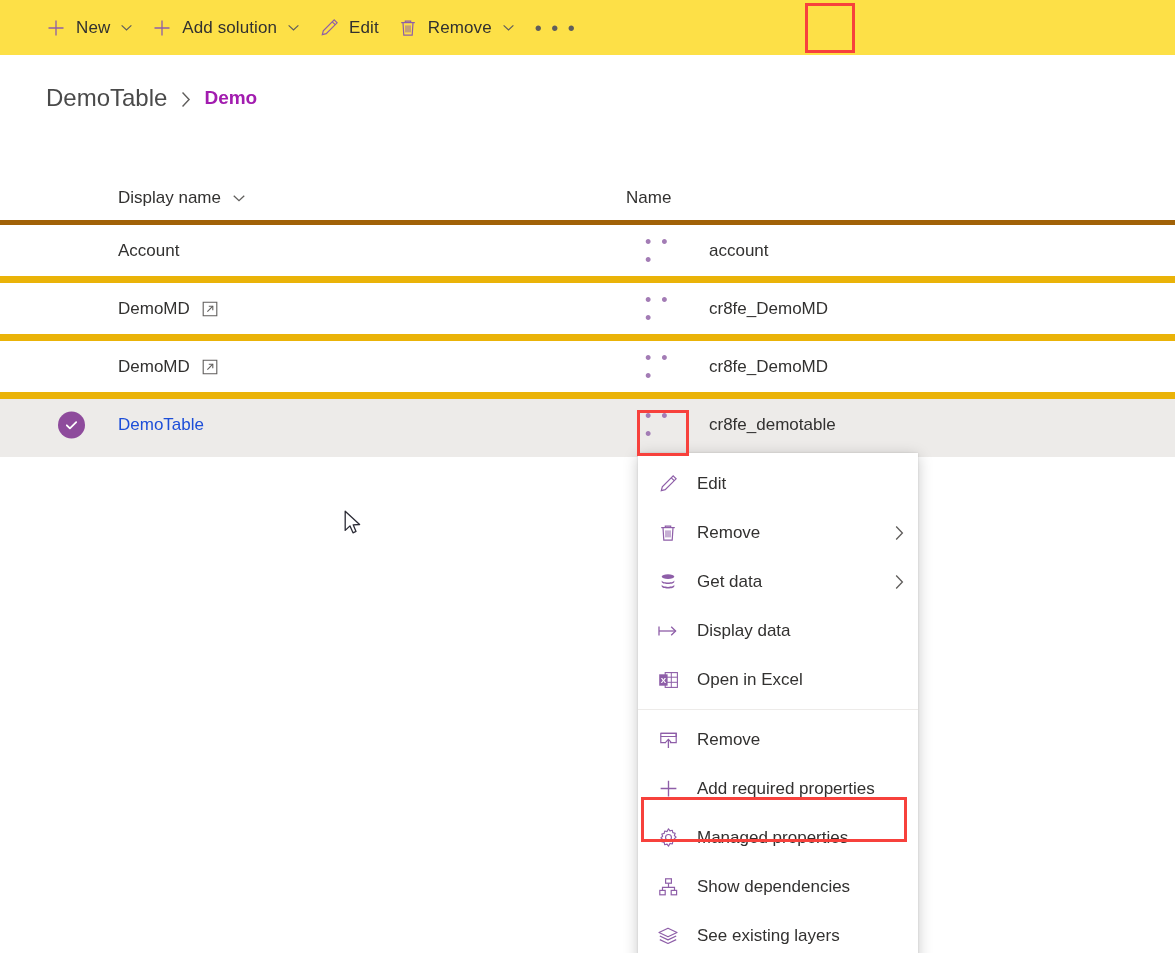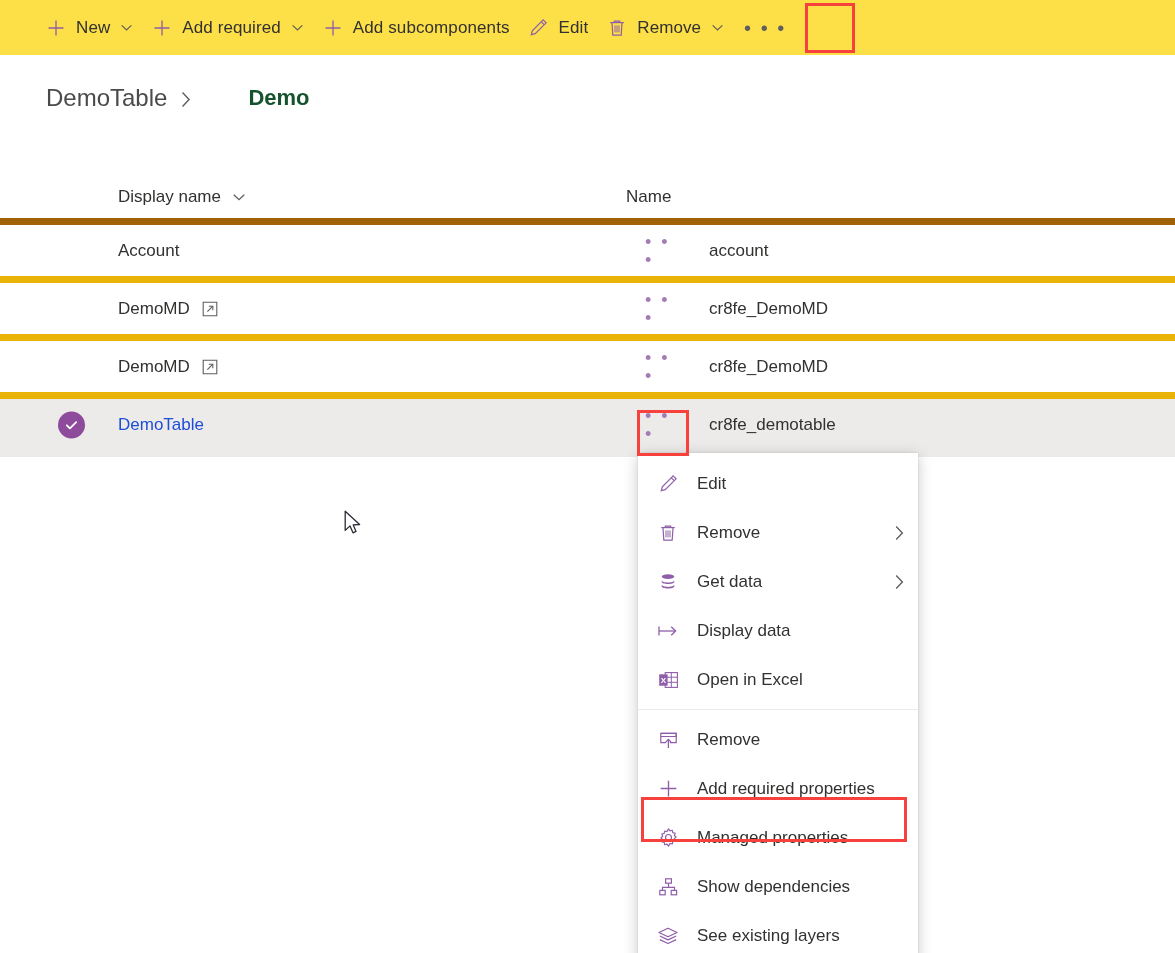--- a/index.html
+++ b/index.html
@@ -83,38 +83,37 @@
     text-decoration: none;
   }
   .bc-sep {
     margin: 0 11px;
     color: #605e5c;
     display: inline-flex;
     align-items: center;
     padding-top: 3px;
   }
   .bc-current {
-    font-size: 22px;
+    font-size: 19px;
     font-weight: bold;
-    color: #14532d;
-    margin-left: 44px;
+    color: #a21caf;
   }
 
   
   .grid {
     position: absolute;
     left: 0; top: 175px;
     width: 1175px;
   }
   .grid-header {
     display: flex;
     align-items: center;
     height: 50px;
     padding-left: 36px;
-    border-bottom: 7px solid #a16207;
+    border-bottom: 5px solid #a16207;
     position: relative;
   }
   .col-display {
     width: 590px;
     display: flex;
     align-items: center;
     padding-left: 82px;
   }
   .col-name { display: flex; align-items: center; }
   .hdr-text {
@@ -279,36 +278,28 @@
         </svg>
     </span>
   </button>
 
   <button class="cmd-btn">
     <span class="cmd-ico">
       <svg width="20" height="20" viewBox="0 0 20 20">
           <path d="M10 2.5v15M2.5 10h15" stroke="currentColor" stroke-width="1.3" fill="none"></path>
         </svg>
     </span>
-    <span class="cmd-label">Add required</span>
+    <span class="cmd-label">Add solution</span>
     <span class="cmd-chev">
       <svg width="13" height="13" viewBox="0 0 12 12">
           <path d="M1.5 4L6 8.3L10.5 4" stroke="currentColor" stroke-width="1.1" fill="none"></path>
         </svg>
     </span>
   </button>
 
-  <button class="cmd-btn">
-    <span class="cmd-ico">
-      <svg width="20" height="20" viewBox="0 0 20 20">
-          <path d="M10 2.5v15M2.5 10h15" stroke="currentColor" stroke-width="1.3" fill="none"></path>
-        </svg>
-    </span>
-    <span class="cmd-label">Add subcomponents</span>
-  </button>
 
   <button class="cmd-btn">
     <span class="cmd-ico">
       <svg width="21" height="21" viewBox="0 0 21 21">
         <path d="M15.2 2.9 L18.1 5.8 L7.2 16.7 L3.3 17.7 L4.3 13.8 Z" stroke="currentColor" stroke-width="1.2" fill="none"></path>
         <path d="M13.3 4.8 L16.2 7.7" stroke="currentColor" stroke-width="1.2" fill="none"></path>
       </svg>
     </span>
     <span class="cmd-label">Edit</span>
   </button>

